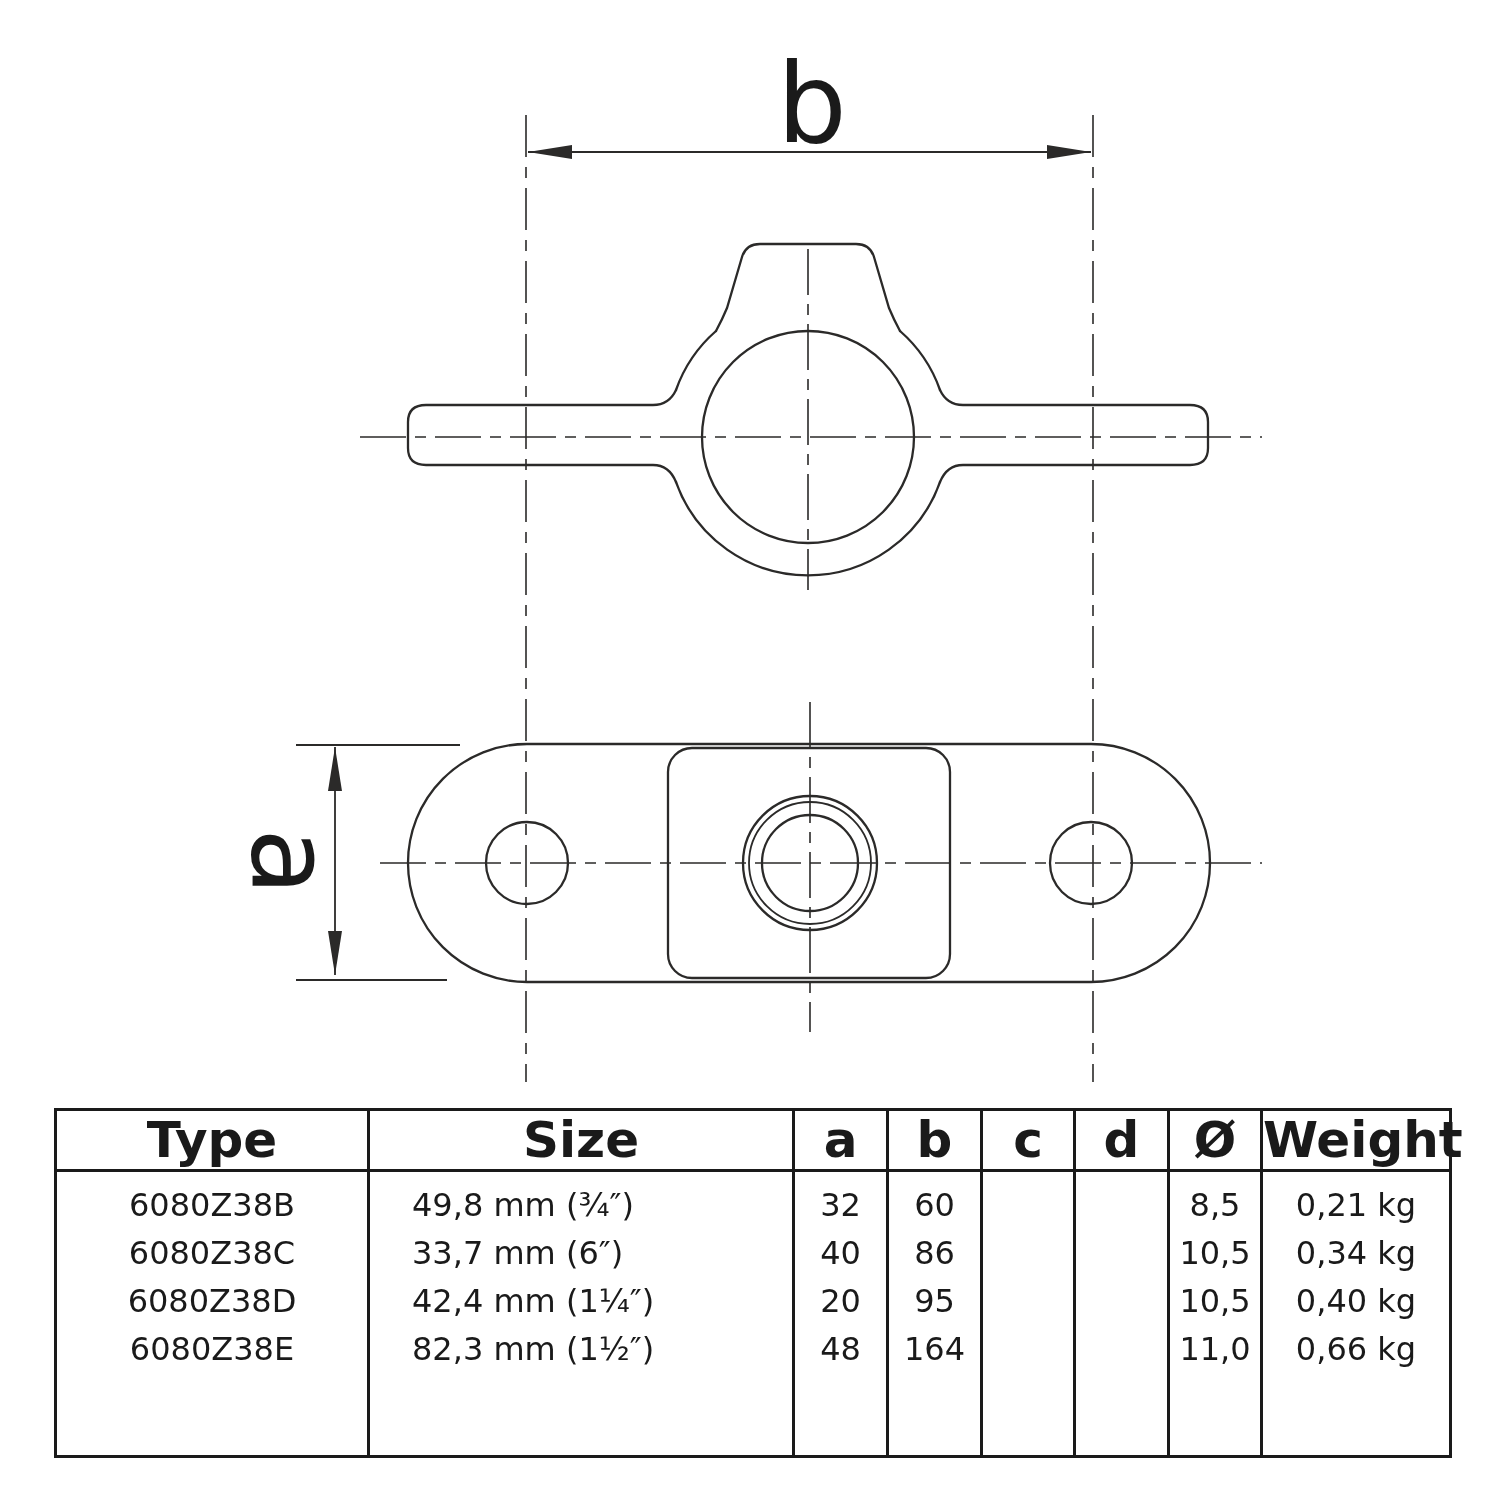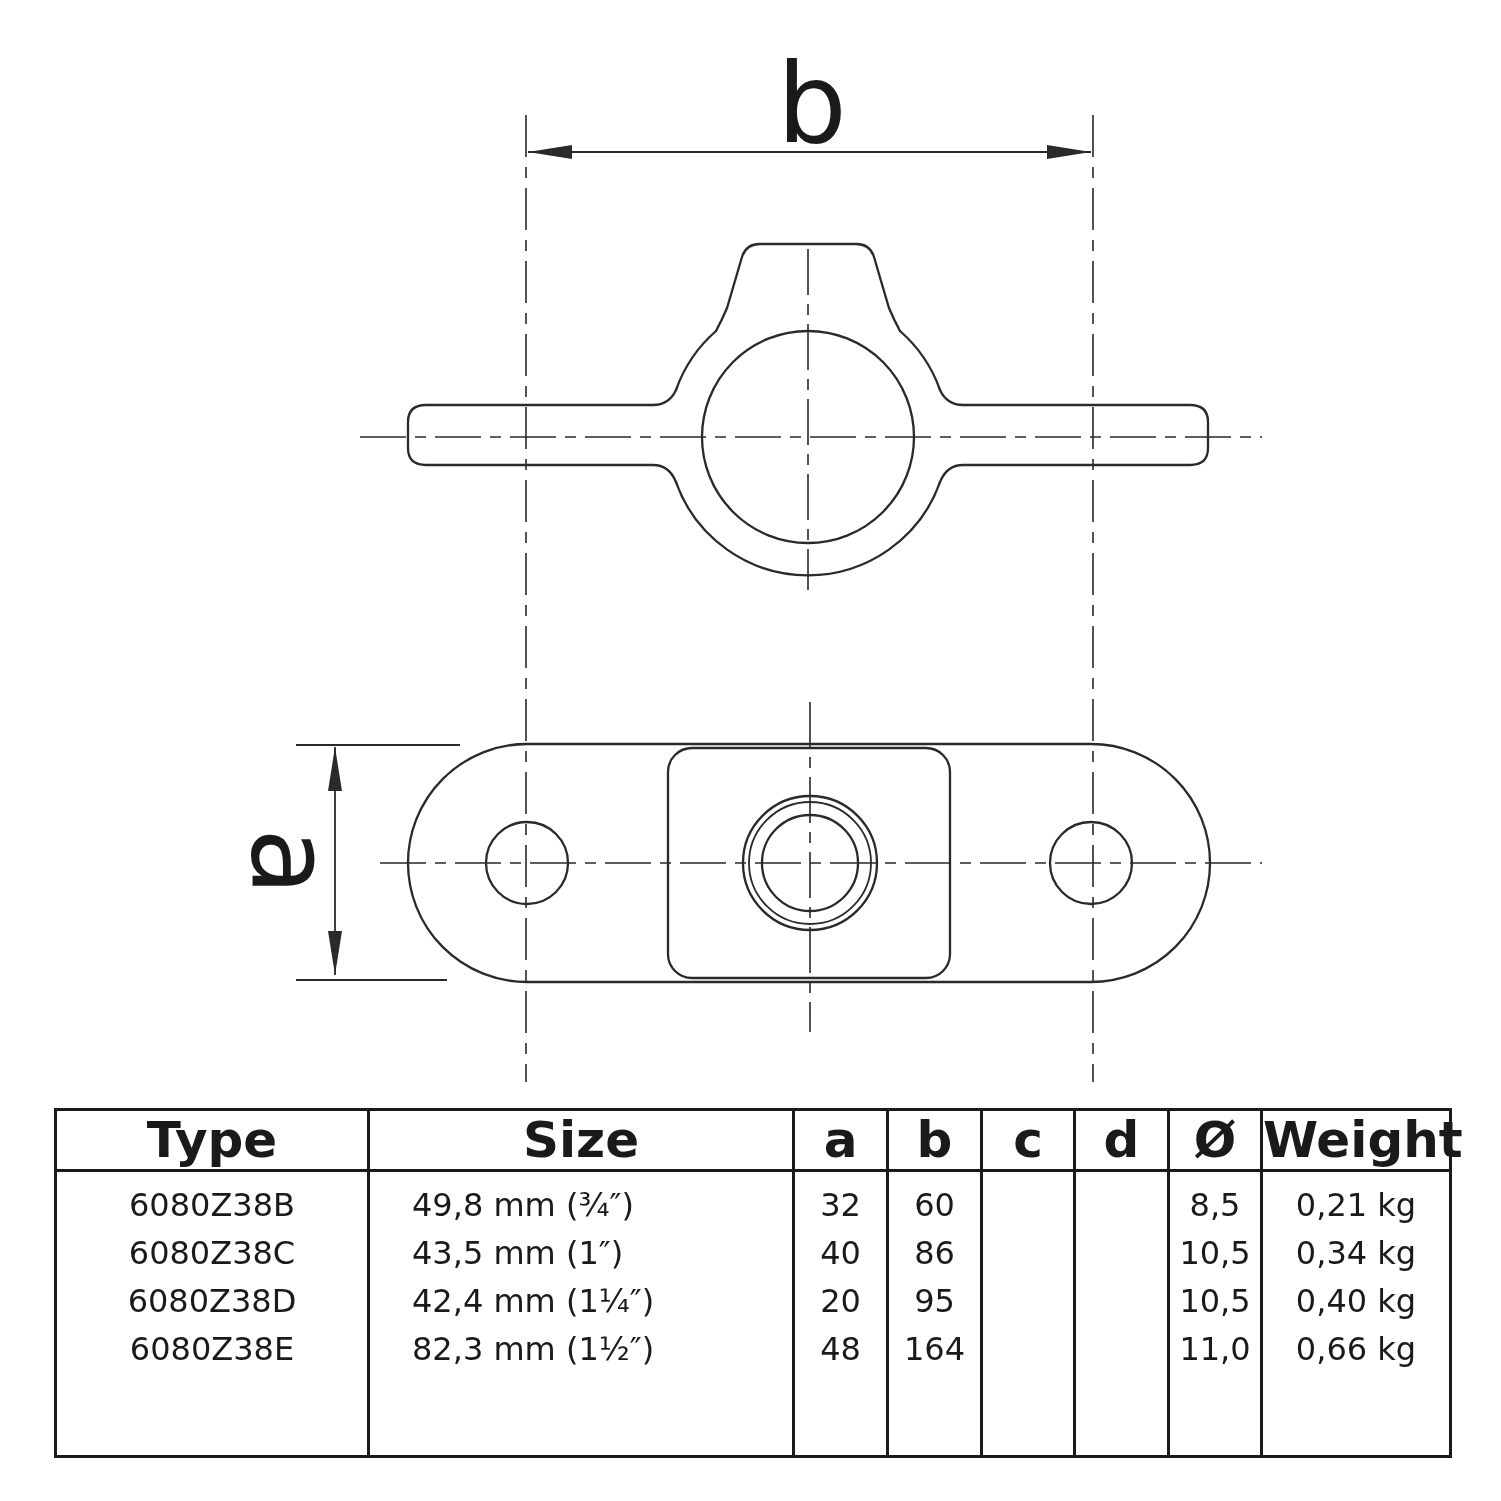--- a/index.html
+++ b/index.html
@@ -135,21 +135,21 @@
     <tbody>
       <tr>
         <td class="col-type">
           <div class="cl">6080Z38B</div>
           <div class="cl">6080Z38C</div>
           <div class="cl">6080Z38D</div>
           <div class="cl">6080Z38E</div>
         </td>
         <td class="col-size">
           <div class="cl">49,8 mm (¾″)</div>
-          <div class="cl">43,5 mm (1″)</div>
+          <div class="cl">33,7 mm (6″)</div>
           <div class="cl">42,4 mm (1¼″)</div>
           <div class="cl">82,3 mm (1½″)</div>
         </td>
         <td class="col-a">
           <div class="cl">32</div>
           <div class="cl">40</div>
           <div class="cl">20</div>
           <div class="cl">48</div>
         </td>
         <td class="col-b">

